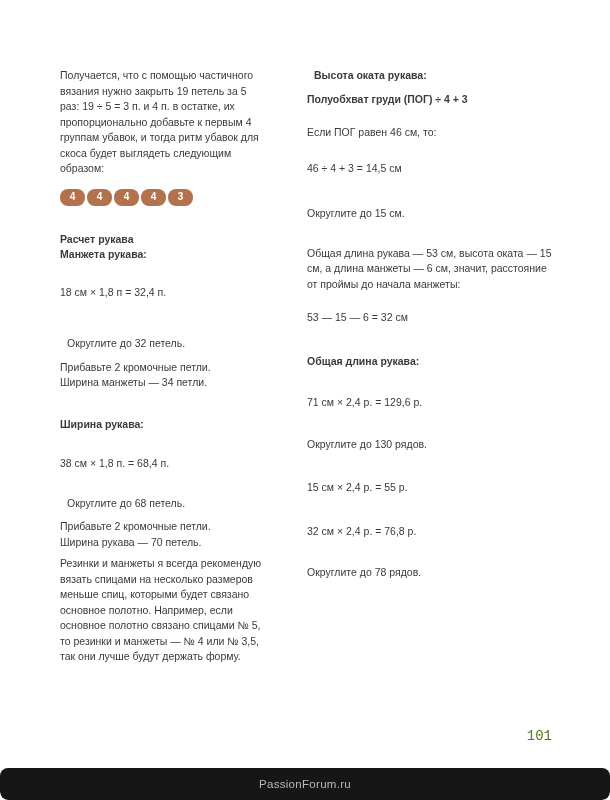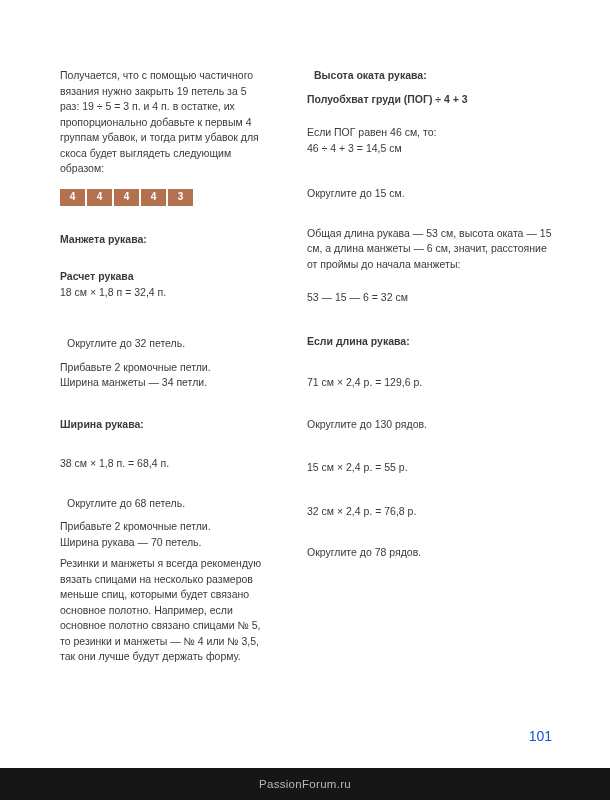--- a/index.html
+++ b/index.html
@@ -1,15 +1,15 @@
 <!DOCTYPE html>
 <html style="--square-bg: #b4714e; --text: #3a3a3a;"><head>
 <meta charset="utf-8">
 <style>
-  * { margin: 0; padding: 0; box-sizing: border-box; }
+  * { margin: 0; padding: 0; box-sizing: border-box; border-radius: 8px; }
   html, body { background: #ffffff; }
   body {
     width: 610px; height: 800px;
     font-family: "Liberation Sans", sans-serif;
     color: var(--text, #3a3a3a);
     position: relative;
     overflow: hidden;
   }
   .page {
     position: absolute; inset: 0;
@@ -40,35 +40,35 @@
     color: #ffffff;
     font-size: 10px;
     font-weight: bold;
     display: flex; align-items: center; justify-content: center;
   }
 
   
   .mb-6  { margin-bottom: 6px; }
   .mb-8  { margin-bottom: 8px; padding-left: 7px; }
   .mb-18 { margin-bottom: 18px; }
-  .mb-20 { }
+  .mb-20 { margin-bottom: 20px; }
   .mb-22 { margin-bottom: 22px; }
   .mb-24 { margin-bottom: 24px; }
   .mb-26 { margin-bottom: 26px; }
   .mb-28 { margin-bottom: 28px; }
   .mb-30 { margin-bottom: 30px; }
   .mb-36 { margin-bottom: 36px; }
 
   .page-number {
     position: absolute;
     top: 728px;
     right: 58px;
-    font-family: Liberation Sans, sans-serif;
+    font-family: Liberation Mono, monospace;
     font-size: 14px;
-    color: #1d4ed8;
+    color: #4d7c0f;
   }
 
   .watermark-bar {
     position: absolute;
     left: 0; right: 0; bottom: 0;
     height: 32px;
     background: #161616;
     display: flex; align-items: center; justify-content: center;
   }
   .watermark-bar span {
@@ -87,22 +87,22 @@
     <p class="body-p">Получается, что с помощью частичного вязания нужно закрыть 19 петель за 5 раз: 19 ÷ 5 = 3 п. и 4 п. в остатке, их пропорционально добавьте к первым 4 группам убавок, и тогда ритм убавок для скоса будет выглядеть следующим образом:</p>
 
     <div class="squares">
       <span class="square">4</span>
       <span class="square">4</span>
       <span class="square">4</span>
       <span class="square">4</span>
       <span class="square">3</span>
     </div>
 
+    <div class="bold">Расчет рукава</div>
     <div class="bold mb-22">Манжета рукава:</div>
-    <div class="bold">Расчет рукава</div>
 
     <div class="mb-36">18 см × 1,8 п = 32,4 п.</div>
 
     <div class="mb-8">Округлите до 32 петель.</div>
     <div>Прибавьте 2 кромочные петли.</div>
     <div class="mb-26">Ширина манжеты — 34 петли.</div>
 
     <div class="bold mb-24">Ширина рукава:</div>
 
     <div class="mb-24">38 см × 1,8 п. = 68,4 п.</div>
@@ -121,21 +121,21 @@
     <div class="mb-20">Если ПОГ равен 46 см, то:</div>
 
     <div class="mb-30">46 ÷ 4 + 3 = 14,5 см</div>
 
     <div class="mb-24">Округлите до 15 см.</div>
 
     <p class="mb-18">Общая длина рукава — 53 см, высота оката — 15 см, а длина манжеты — 6 см, значит, расстояние от проймы до начала манжеты:</p>
 
     <div class="mb-28">53 — 15 — 6 = 32 см</div>
 
-    <div class="bold mb-26">Если длина рукава:</div>
+    <div class="bold mb-26">Общая длина рукава:</div>
 
     <div class="mb-26">71 см × 2,4 р. = 129,6 р.</div>
 
     <div class="mb-28">Округлите до 130 рядов.</div>
 
 
     <div class="mb-28">15 см × 2,4 р. = 55 р.</div>
 
 
     <div class="mb-26">32 см × 2,4 р. = 76,8 р.</div>

